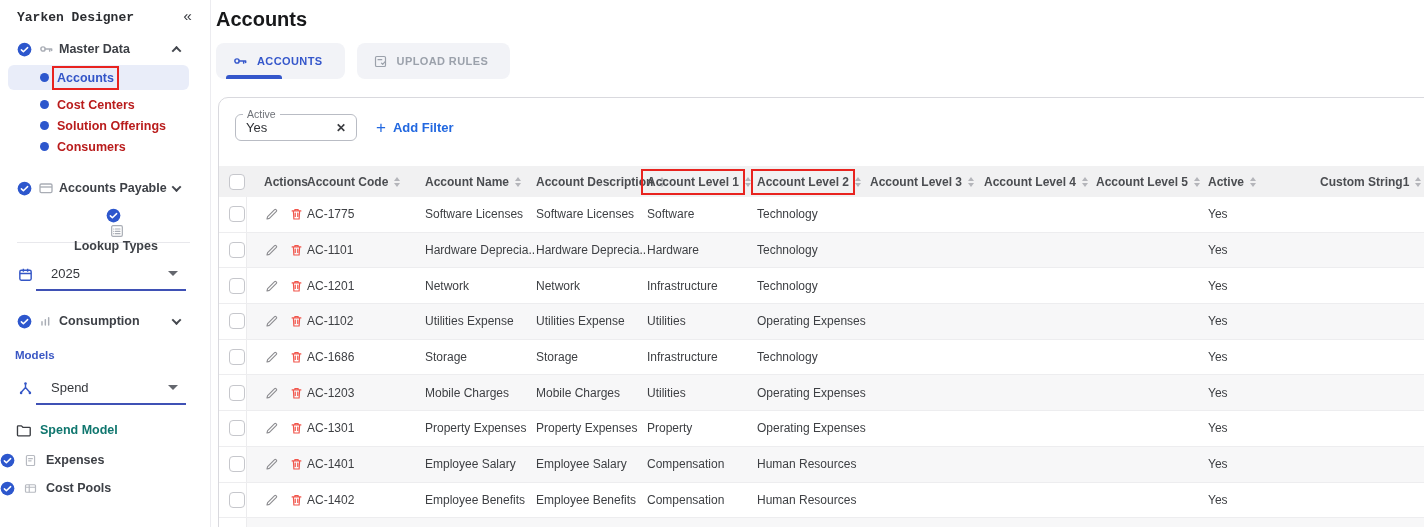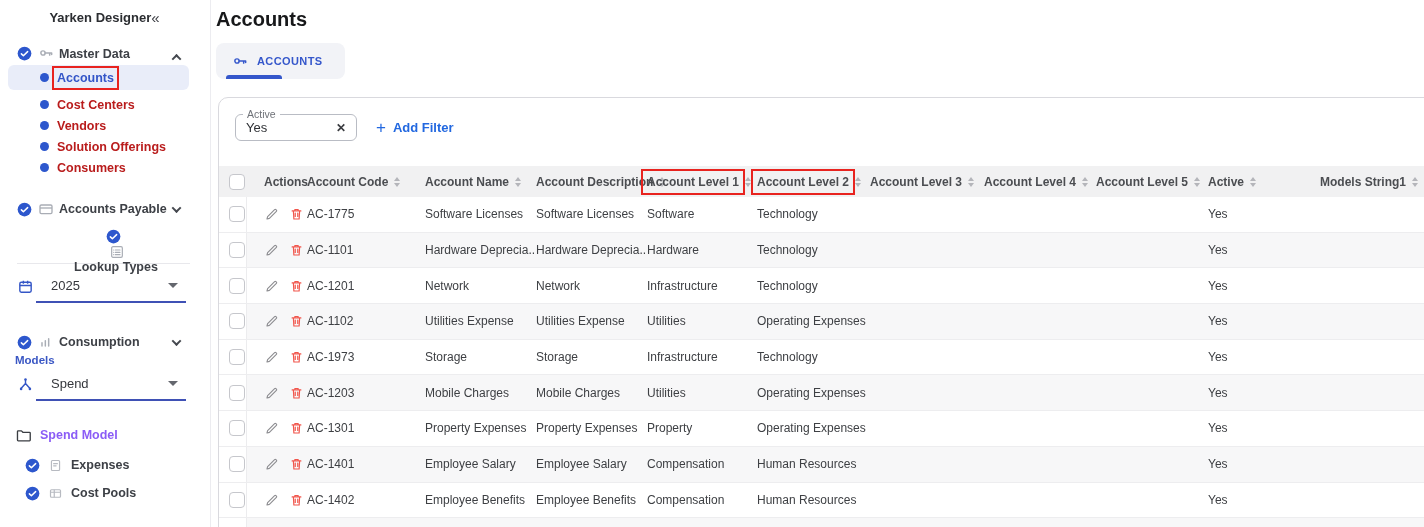--- a/index.html
+++ b/index.html
@@ -2,49 +2,49 @@
 <html><head>
 <meta charset="utf-8">
 <style>
   * { box-sizing: border-box; margin: 0; padding: 0; }
   html,body { width:1424px; height:527px; overflow:hidden; background:#fff;
     font-family:"Liberation Sans", sans-serif; position:relative; }
 
   
   .sidebar { position:absolute; left:0; top:0; width:211px; height:527px;
     background:#fff; border-right:1px solid #ececf0; }
-  .sb-header { display:flex; align-items:center; justify-content:center;
-    padding:10px 18px 0 17px; }
+  .sb-header { display:flex; align-items:center; justify-content:space-between;
+    padding:10px 18px 0 17px;font-family:Liberation Mono, monospace; }
   .sb-title { font-size:13px; font-weight:700; color:#2b2d31; }
   .collapse { font-size:15px; color:#3c3e44; cursor:pointer; line-height:1; }
   .sb-row { display:flex; align-items:center; height:24px; padding-left:17px; }
   .sb-row .lbl { font-size:12.5px; font-weight:700; color:#3d4046; margin-left:5px; }
   .sb-row .nav-icon { margin-left:6px; display:inline-flex; }
   .sb-row .chevwrap { margin-left:auto; margin-right:30px; display:inline-flex; }
   .chev { display:inline-block; width:7px; height:7px; border-right:2px solid #45484f; border-bottom:2px solid #45484f; }
   .chev.down { transform:rotate(45deg) translate(-1px,-1px); }
   .chev.up { transform:rotate(-135deg) translate(-1px,-1px); }
   svg { display:block; }
   .check { width:15px; height:15px; flex:0 0 15px; }
   .sb-child { display:flex; align-items:center; height:21px; margin:0 21px 0 8px; padding-left:32px; }
   .sb-child.active { background:#e9edf9; border-radius:6px; height:25px; }
   .dot { width:9px; height:9px; border-radius:50%; background:#2d57cd; flex:0 0 9px; }
   .sb-child .lbl { font-size:12.5px; font-weight:700; color:#b91c1c; margin-left:8px; }
   .sb-child.active .lbl { color:#3355c8; }
   .divider { height:1px; background:#e8e8ec; margin:10px 20px 0 17px; }
-  .sb-select { display:flex; align-items:flex-start; padding-left:17px; margin-right:24px; height:34px; }
+  .sb-select { display:flex; align-items:flex-end; padding-left:17px; margin-right:24px; height:34px; }
   .sb-select .sel-icon { margin-bottom:8px; display:inline-flex; }
   .sel-box { flex:1; border-bottom:2px solid #3f51b5; display:flex; align-items:center;
     justify-content:space-between; padding:0 8px 8px 15px; margin-left:2px; }
   .sel-box .val { font-size:13px; color:#35373c; }
   .caret { width:0; height:0; border-left:5px solid transparent; border-right:5px solid transparent; border-top:5px solid #64676e; }
   .models-lbl { font-size:11.5px; font-weight:700; color:#3a57c4; padding-left:15px; }
   .sb-row2 { display:flex; align-items:center; height:22px; padding-left:15px; }
-  .sb-row2 .lbl { font-size:12.5px; font-weight:700; color:#8b5cf6; margin-left:8px; }
-  .sb-row3 { display:flex; align-items:center; height:22px; padding-left:25px; }
+  .sb-row2 .lbl { font-size:12.5px; font-weight:700; color:#0f766e; margin-left:8px; }
+  .sb-row3 { display:flex; align-items:center; height:22px; }
   .sb-row3 .nav-icon { margin-left:8px; display:inline-flex; }
   .sb-row3 .lbl { font-size:12.5px; font-weight:700; color:#3d4046; margin-left:8px; }
 
   
   .red-annot { outline:2px solid #e8231f; outline-offset:3px; }
   .red-annot-h { outline:2px solid #e8231f; outline-offset:4px; }
 
   
   .main { position:absolute; left:212px; top:0; right:0; bottom:0; }
   .page-title { font-size:20px; font-weight:700; color:#17181a; margin:8px 0 0 4px; }
@@ -96,21 +96,21 @@
 </style>
 </head>
 <body>
 
 <div class="sidebar">
   <div class="sb-header">
     <span class="sb-title">Yarken Designer</span>
     <span class="collapse">«</span>
   </div>
 
-  <div class="sb-row" style="margin-top:12px;align-items:flex-end;">
+  <div class="sb-row" style="margin-top:12px;">
     <svg class="check" viewBox="0 0 24 24">
         <circle cx="12" cy="12" r="11" fill="#2d57cd"></circle>
         <path d="M7 12.6l3.2 3.1L17 9" stroke="#fff" stroke-width="2.4" fill="none" stroke-linecap="round" stroke-linejoin="round"></path>
       </svg>
     <span class="nav-icon">
         <svg width="16" height="16" viewBox="0 0 24 24" fill="none" stroke="#a9adb5" stroke-width="2.2" stroke-linecap="round">
           <circle cx="7.5" cy="12" r="3.2"></circle>
           <path d="M10.7 12H20.5M17.5 12v3.2M20.5 12v2.2"></path>
         </svg>
       </span>
@@ -121,24 +121,20 @@
   </div>
 
   <div id="master-children" style="margin-top:4px;">
       <div class="sb-child active" style="margin-bottom: 4px;">
         <span class="dot"></span>
         <span class="lbl red-annot">Accounts</span>
       </div>
       <div class="sb-child" style="margin-bottom: 0px;">
         <span class="dot"></span>
         <span class="lbl">Cost Centers</span>
-      </div>
-      <div class="sb-child" style="margin-bottom: 0px;">
-        <span class="dot"></span>
-        <span class="lbl">Vendors</span>
       </div>
       <div class="sb-child" style="margin-bottom: 0px;">
         <span class="dot"></span>
         <span class="lbl">Solution Offerings</span>
       </div>
       <div class="sb-child" style="margin-bottom: 0px;">
         <span class="dot"></span>
         <span class="lbl">Consumers</span>
       </div>
     </div>
@@ -199,21 +195,21 @@
           <path d="M6 18v-5M11 18v-8M16 18v-11"></path>
         </svg>
       </span>
     <span class="lbl">Consumption</span>
     <span class="chevwrap">
         <span class="chev down"></span>
       </span>
   </div>
 
 
-  <div class="models-lbl" style="margin-top:0;">Models</div>
+  <div class="models-lbl" style="margin-top:16px;">Models</div>
 
   <div class="sb-select" style="margin-top:10px;">
     <span class="sel-icon">
         <svg width="17" height="17" viewBox="0 0 24 24" fill="none" stroke="#3456c6" stroke-width="2" stroke-linecap="round">
           <path d="M12 5.5v5M12 10.5L6.3 17M12 10.5L17.7 17"></path>
           <circle cx="12" cy="4.8" r="1.8" fill="#3456c6" stroke="none"></circle>
           <circle cx="5.8" cy="18.2" r="1.8" fill="#3456c6" stroke="none"></circle>
           <circle cx="18.2" cy="18.2" r="1.8" fill="#3456c6" stroke="none"></circle>
         </svg>
       </span>
@@ -269,20 +265,30 @@
       <div class="tab active">
         <span class="ticon">
           <svg width="16" height="16" viewBox="0 0 24 24" fill="none" stroke="currentColor" stroke-width="2.2" stroke-linecap="round">
             <circle cx="7.5" cy="12" r="3.2"></circle>
             <path d="M10.7 12H20.5M17.5 12v3.2M20.5 12v2.2"></path>
           </svg>
         </span>
         <span>ACCOUNTS</span>
         <span class="indicator"></span>
       </div>
+      <div class="tab">
+        <span class="ticon">
+          <svg width="15" height="15" viewBox="0 0 24 24" fill="none" stroke="currentColor" stroke-width="1.9">
+            <rect x="4" y="4" width="16" height="16" rx="2"></rect>
+            <path d="M8 9h6" stroke-linecap="round"></path>
+            <path d="M13.5 14.5l2 2 3.5-4" stroke-linecap="round" stroke-linejoin="round"></path>
+          </svg>
+        </span>
+        <span>UPLOAD RULES</span>
+      </div>
     </div>
 
   <div class="card">
     <div class="filter-bar">
       <div class="chip">
         <span class="chip-label">Active</span>
         <span class="chip-value">Yes</span>
         <span class="chip-clear">✕</span>
       </div>
       <div class="add-filter">
@@ -355,21 +361,21 @@
           </span>
         </div>
         <div class="th">
           <span class="">Active</span>
           <span class="sort">
             <i class="u"></i>
             <i class="d"></i>
           </span>
         </div>
         <div class="th">
-          <span class="">Models String1</span>
+          <span class="">Custom String1</span>
           <span class="sort">
             <i class="u"></i>
             <i class="d"></i>
           </span>
         </div>
       </div>
 
     <div id="tbody">
         <div class="trow grid">
           <div class="cell-cb">
@@ -488,21 +494,21 @@
               <svg width="16" height="16" viewBox="0 0 24 24" fill="none" stroke="#8e8e92" stroke-width="1.7" stroke-linejoin="round">
                 <path d="M4.5 19.5l.9-3.6L15.9 5.4a1.4 1.4 0 0 1 2 0l.7.7a1.4 1.4 0 0 1 0 2L8.1 18.6z"></path>
               </svg>
             </span>
             <span class="act-btn">
               <svg width="15" height="16" viewBox="0 0 24 24" fill="none" stroke="#f1564c" stroke-width="1.9" stroke-linecap="round">
                 <path d="M5 7h14M9.5 7V4.8h5V7M7 7l.8 13h8.4L17 7M10 10.5v5.5M14 10.5v5.5"></path>
               </svg>
             </span>
           </div>
-          <div class="td">AC-1973</div>
+          <div class="td">AC-1686</div>
           <div class="td">Storage</div>
           <div class="td">Storage</div>
           <div class="td">Infrastructure</div>
           <div class="td">Technology</div>
           <div class="td"></div>
           <div class="td"></div>
           <div class="td"></div>
           <div class="td">Yes</div>
           <div class="td"></div>
         </div>

